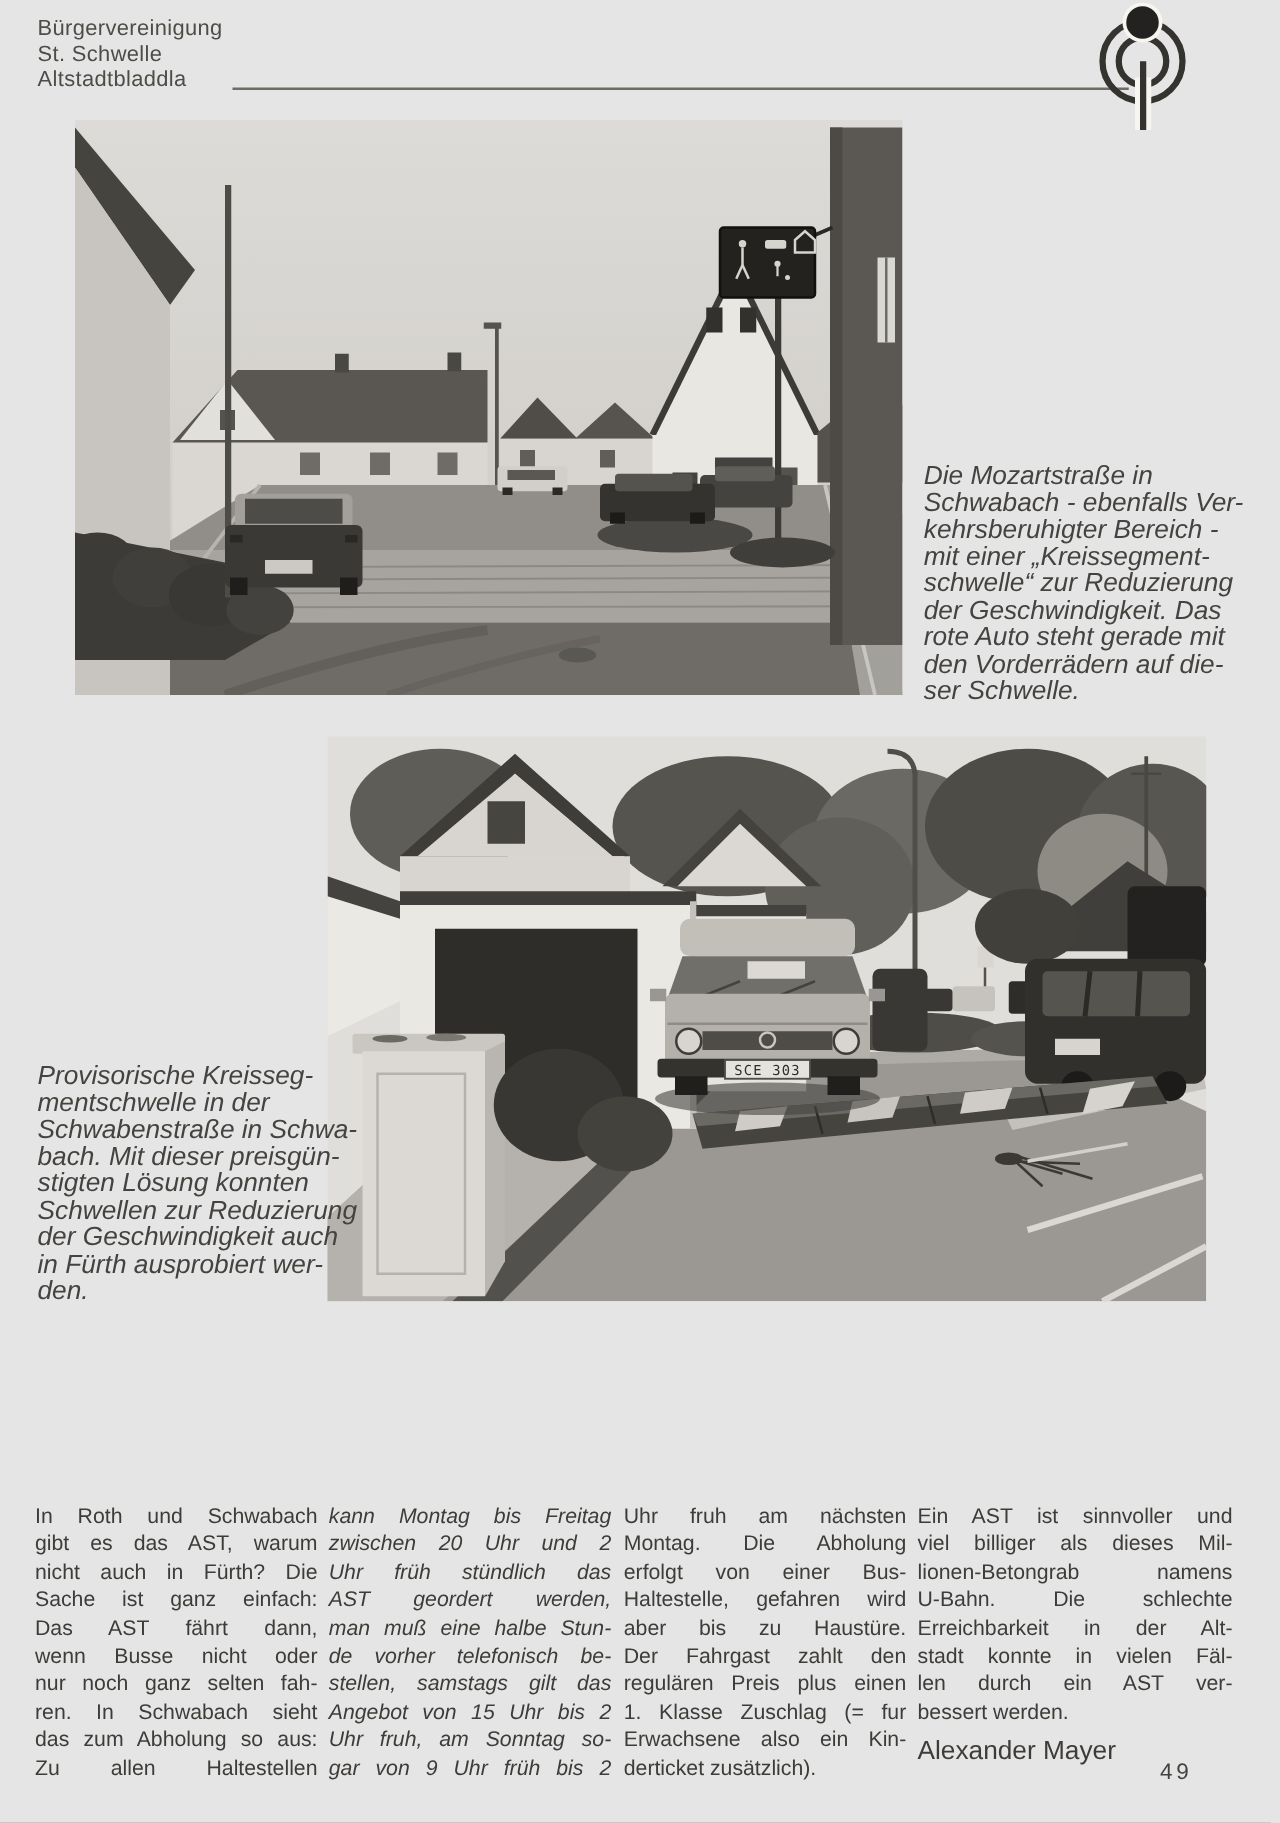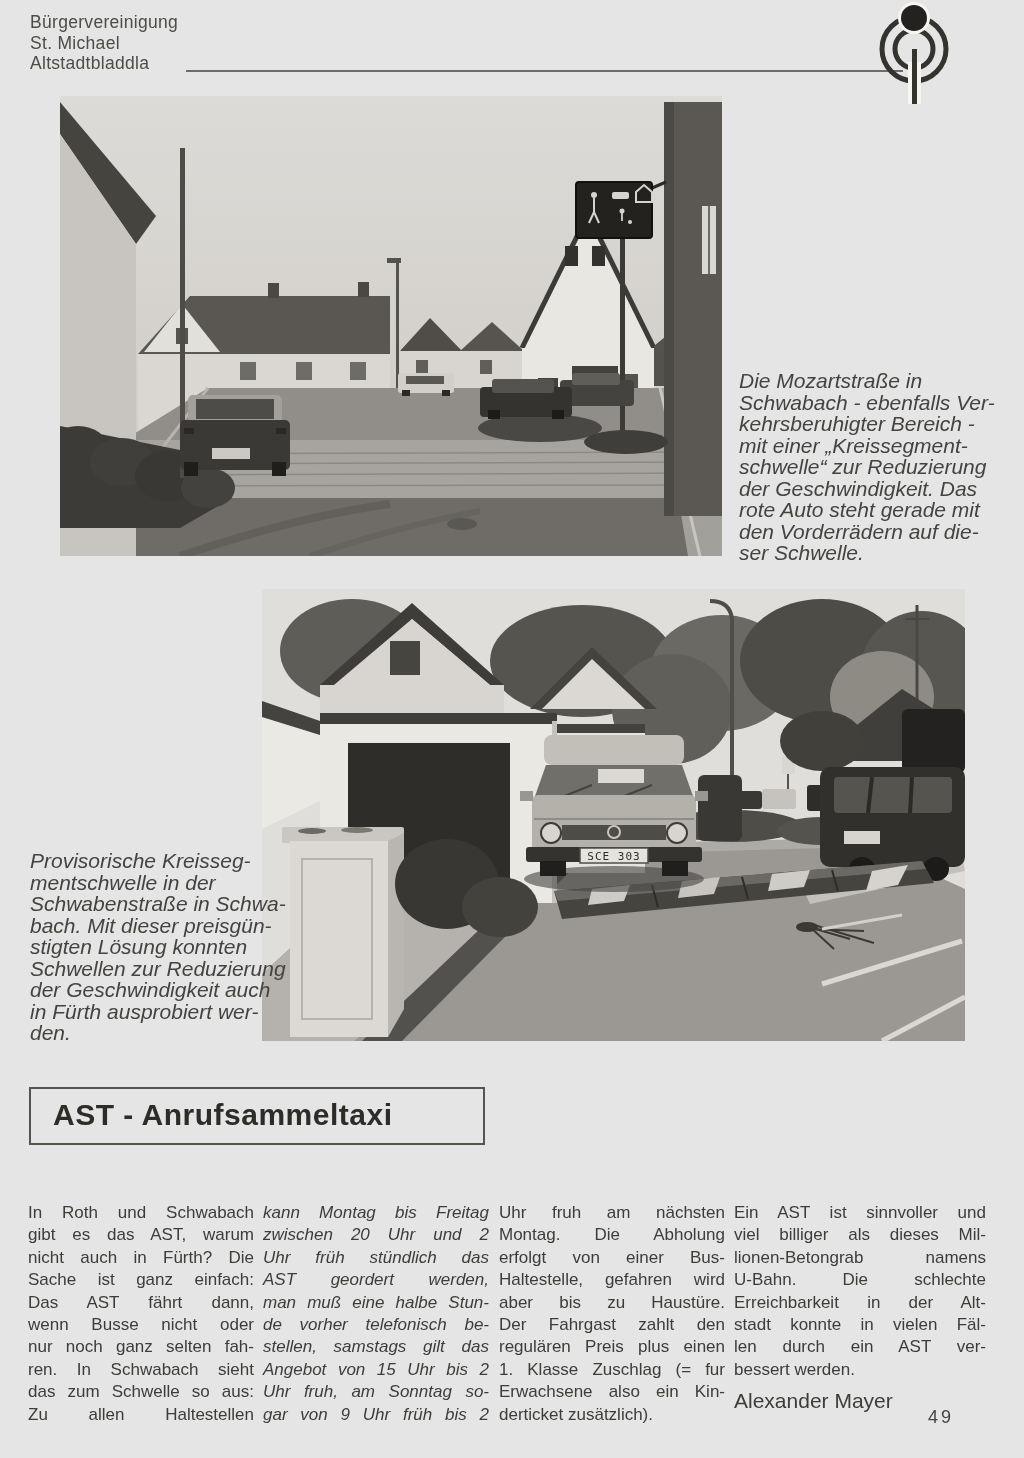--- a/index.html
+++ b/index.html
@@ -39,21 +39,21 @@
   .byline{position:absolute;left:734px;top:1389px;font-size:21px;color:#3e3c38;}
   .pageno{position:absolute;left:928px;top:1407px;font-size:18px;color:#45433f;letter-spacing:3px;}
 </style>
 </head>
 <body>
 
 <div class="page">
 
   <div class="masthead-org">
       <div class="line">Bürgervereinigung</div>
-      <div class="line">St. Michael</div>
+      <div class="line">St. Schwelle</div>
       <div class="line">Altstadtbladdla</div>
     </div>
   <div class="masthead-rule"></div>
 
   <svg class="org-logo" width="88" height="102" viewBox="0 0 88 102">
     <circle cx="42" cy="47" r="32" fill="none" stroke="#35332f" stroke-width="5"></circle>
     <circle cx="42" cy="47" r="19" fill="none" stroke="#35332f" stroke-width="5"></circle>
     <rect x="36" y="60" width="13" height="42" fill="#f6f5f0"></rect>
     <rect x="40" y="47" width="5" height="55" fill="#35332f"></rect>
     <circle cx="42" cy="16" r="16" fill="#f6f5f0"></circle>
@@ -319,34 +319,31 @@
       <div class="line">mentschwelle in der</div>
       <div class="line">Schwabenstraße in Schwa-</div>
       <div class="line">bach. Mit dieser preisgün-</div>
       <div class="line">stigten Lösung konnten</div>
       <div class="line">Schwellen zur Reduzierung</div>
       <div class="line">der Geschwindigkeit auch</div>
       <div class="line">in Fürth ausprobiert wer-</div>
       <div class="line">den.</div>
     </div>
 
-  <div class="headline-box">
-    <h1>AST - Anrufsammeltaxi</h1>
-  </div>
 
   <div class="textcol col1">
       <div class="line">In Roth und Schwabach</div>
       <div class="line">gibt es das AST, warum</div>
       <div class="line">nicht auch in Fürth? Die</div>
       <div class="line">Sache ist ganz einfach:</div>
       <div class="line">Das AST fährt dann,</div>
       <div class="line">wenn Busse nicht oder</div>
       <div class="line">nur noch ganz selten fah-</div>
       <div class="line">ren. In Schwabach sieht</div>
-      <div class="line">das zum Schwelle so aus:</div>
+      <div class="line">das zum Abholung so aus:</div>
       <div class="line">Zu allen Haltestellen</div>
     </div>
   <div class="textcol col2">
       <div class="line">kann Montag bis Freitag</div>
       <div class="line">zwischen 20 Uhr und 2</div>
       <div class="line">Uhr früh stündlich das</div>
       <div class="line">AST geordert werden,</div>
       <div class="line">man muß eine halbe Stun-</div>
       <div class="line">de vorher telefonisch be-</div>
       <div class="line">stellen, samstags gilt das</div>

